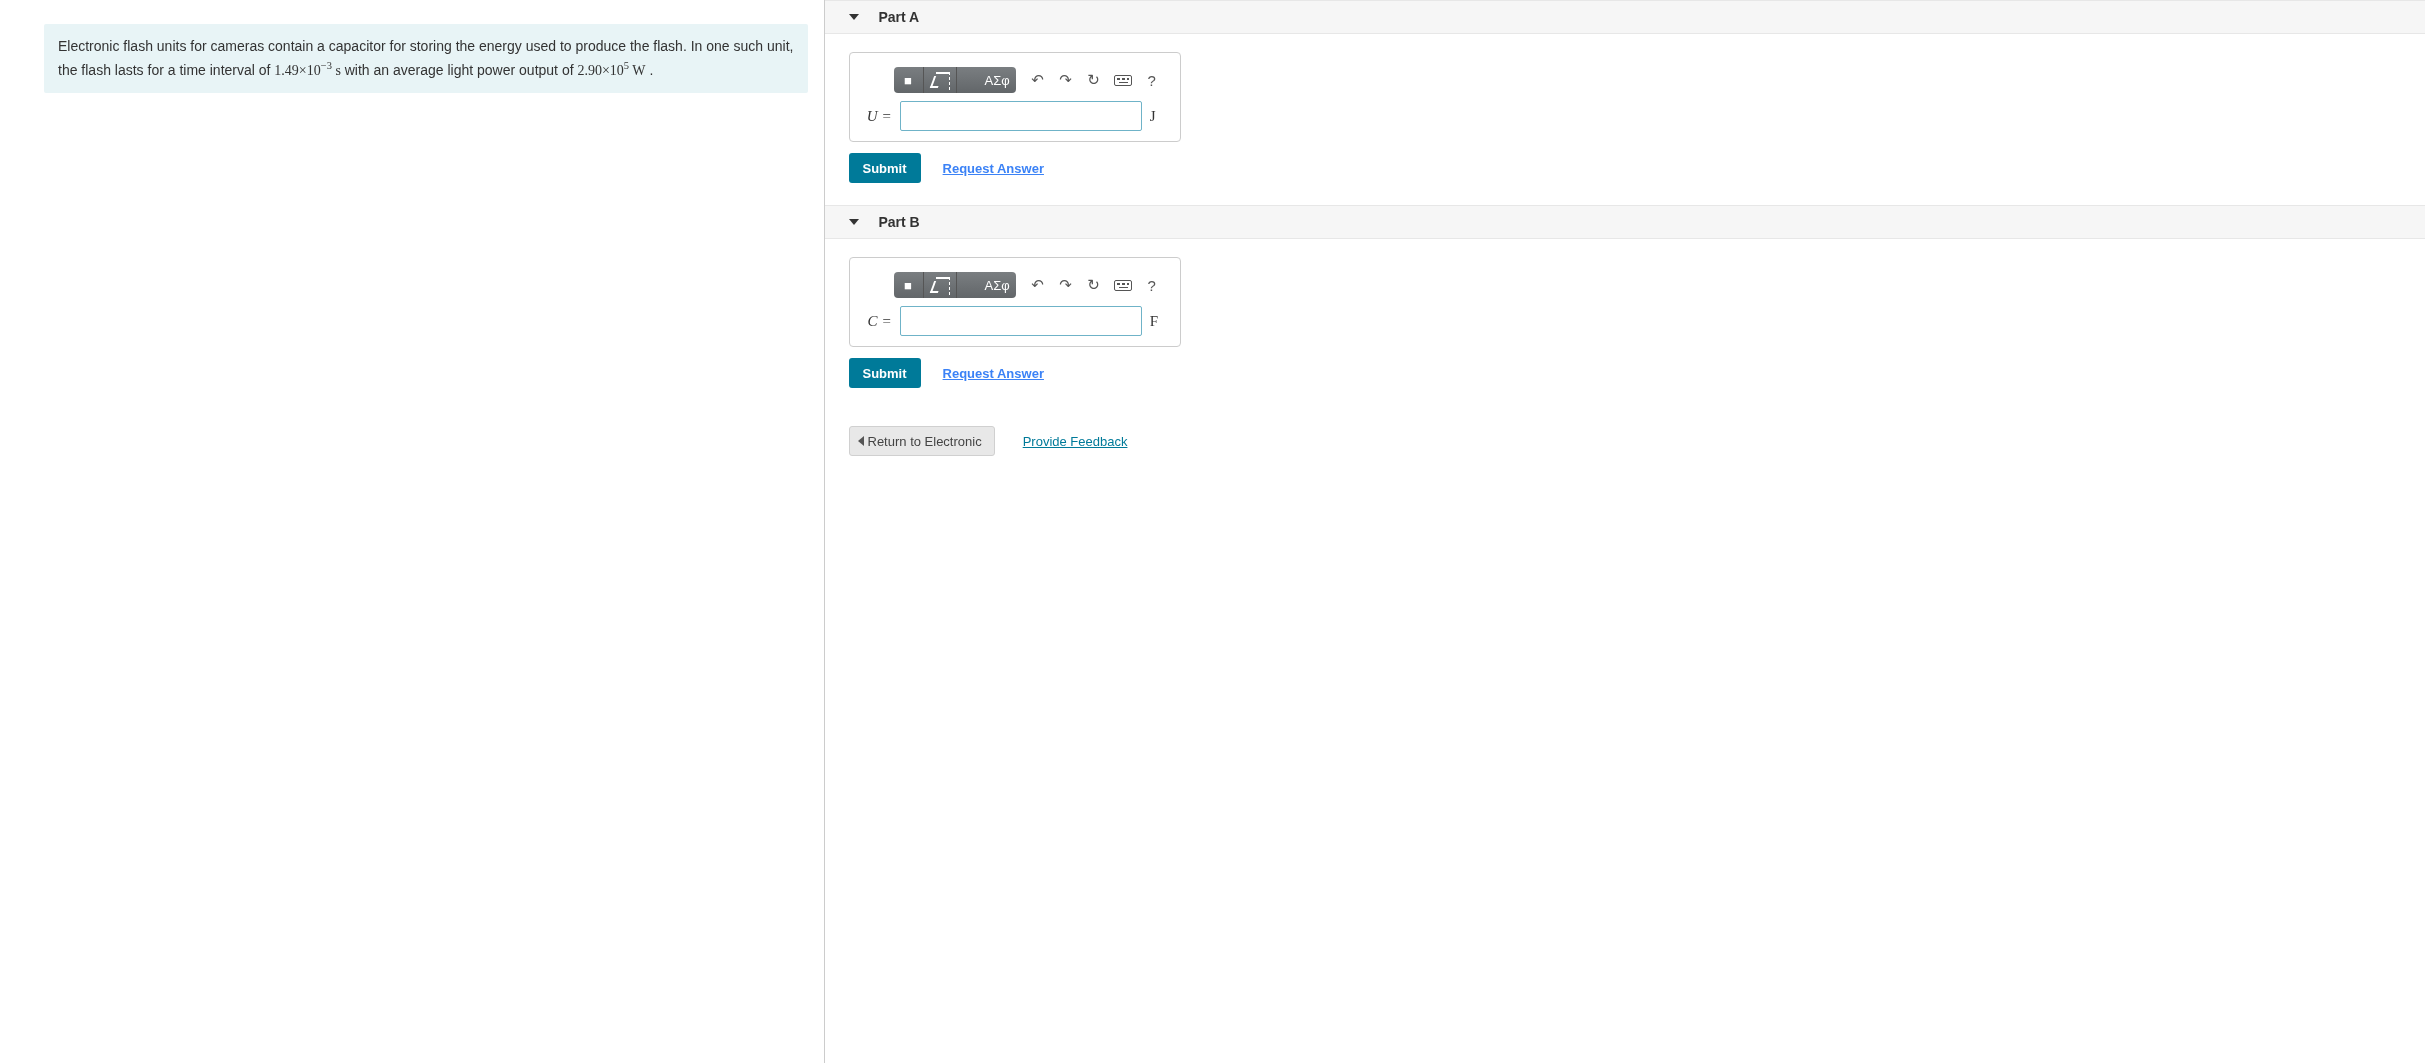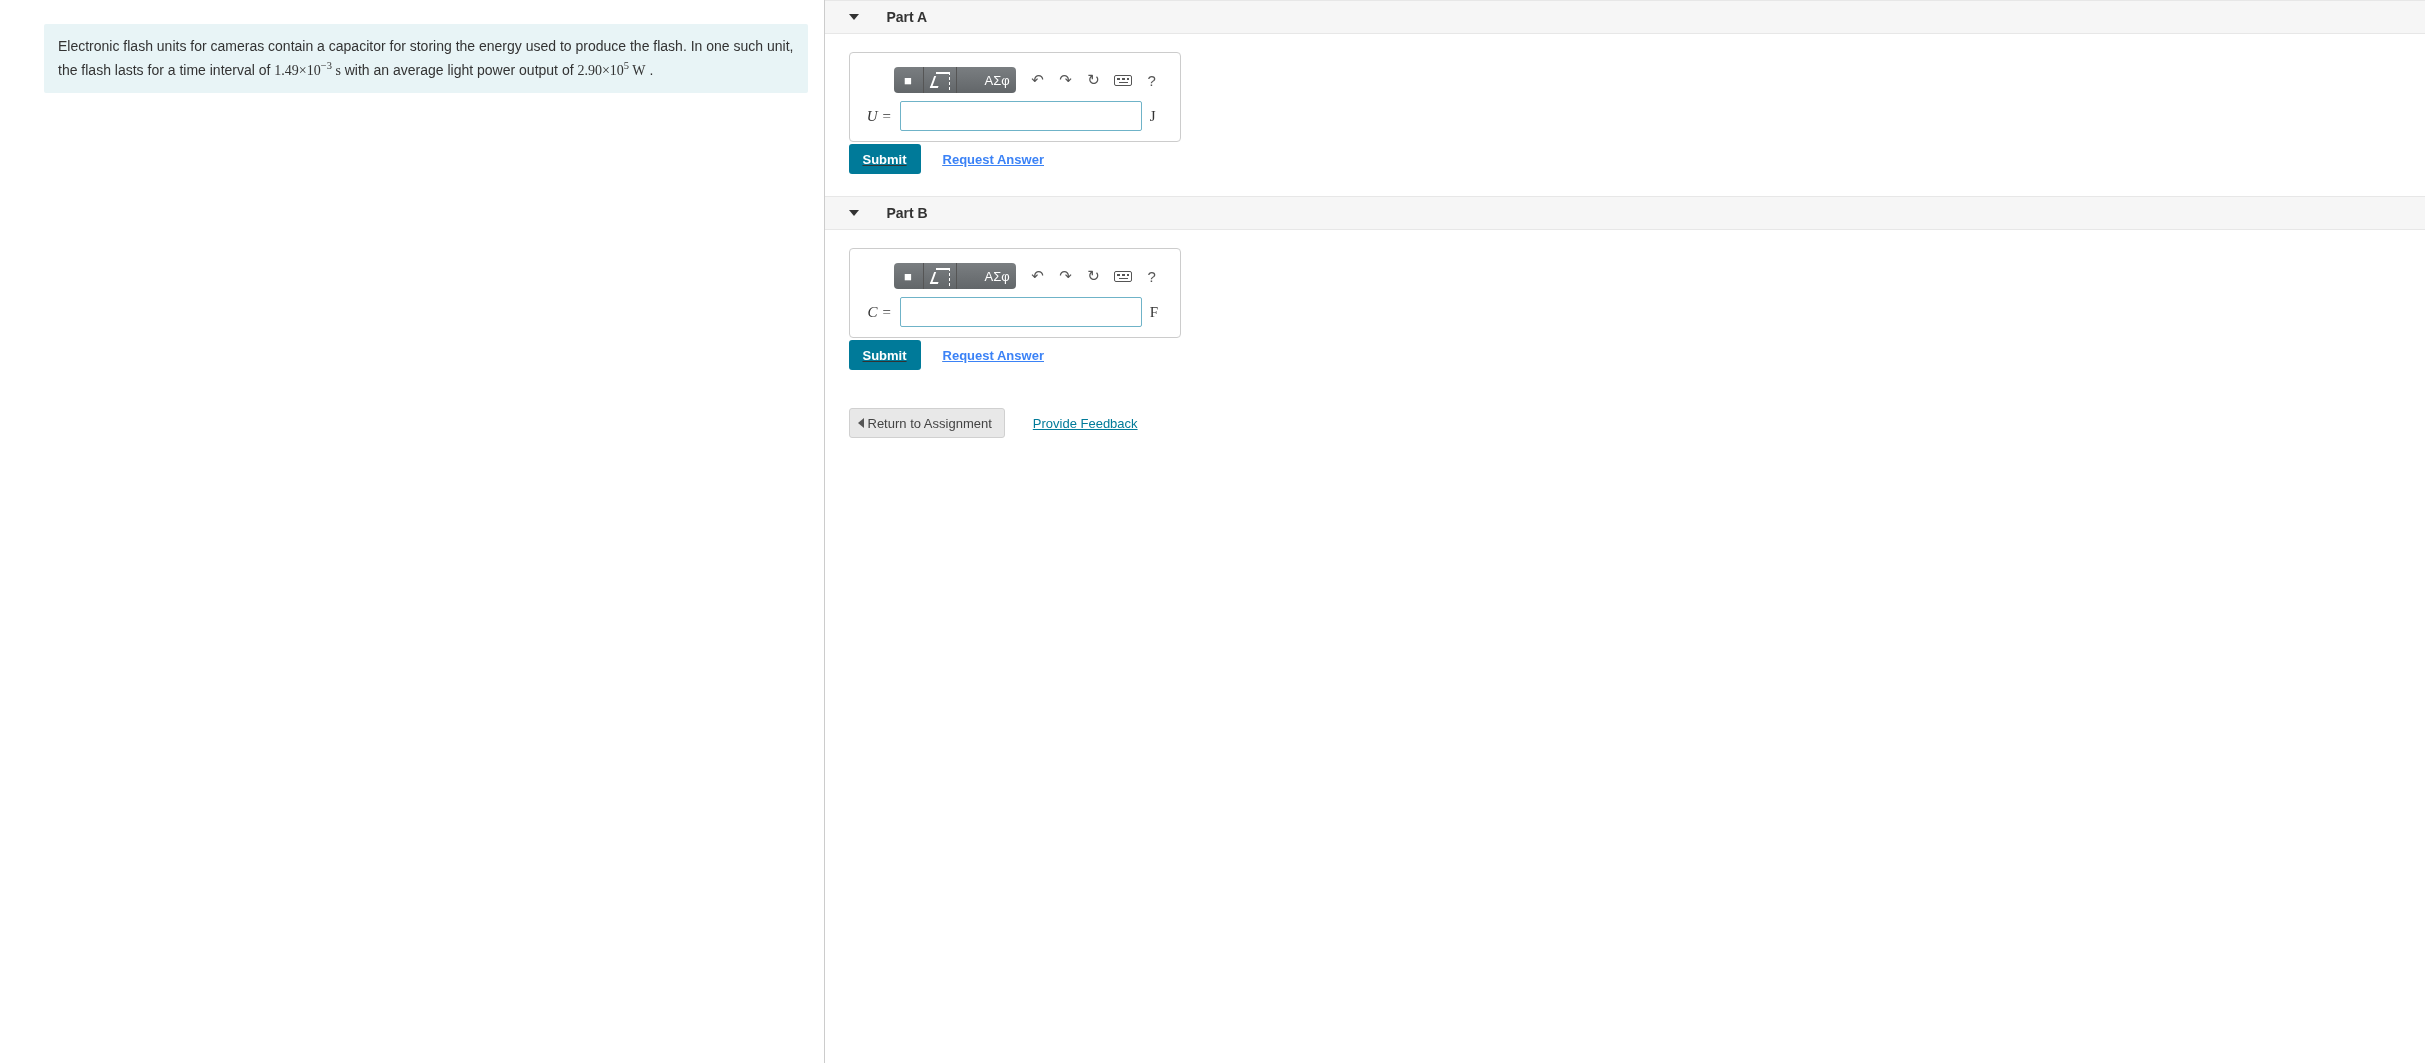--- a/index.html
+++ b/index.html
@@ -40,21 +40,21 @@
   .section {
     margin-bottom: 12px;
   }
   .section-header {
     background: #f6f6f6;
     border-top: 1px solid #e7e7e7;
     border-bottom: 1px solid #e7e7e7;
     padding: 8px 24px;
     display: flex;
     align-items: center;
-    gap: 28px;
+    gap: 20px;
     font-weight: 700;
     font-size: 14px;
   }
   .caret {
     width: 0; height: 0;
     border-left: 5px solid transparent;
     border-right: 5px solid transparent;
     border-top: 6px solid #333;
     display: inline-block;
   }
@@ -178,25 +178,24 @@
     font-size: 14px;
     background: #fff;
   }
   .unit-label {
     font-family: "Times New Roman", serif;
     font-size: 15px;
     min-width: 16px;
   }
 
   .actions {
-    margin-top: 2px;
+    margin-top: 11px;
     display: flex;
     align-items: center;
     gap: 22px;
-    text-decoration: underline;
   }
   .btn-primary {
     background: #007a99;
     color: #fff;
     border: none;
     border-radius: 3px;
     height: 30px;
     padding: 0 14px;
     font-weight: 700;
     font-size: 13px;
@@ -356,19 +355,19 @@
         <div class="actions">
           <button class="btn-primary">Submit</button>
           <a class="link">Request Answer</a>
         </div>
       </div>
     </div>
 
     <div class="footer-actions">
       <button class="btn-secondary">
         <span class="chevron-left"></span>
-        <span>Return to Assignment</span>
+        <span>Return to Electronic</span>
       </button>
       <a class="link-plain">Provide Feedback</a>
     </div>
 
   </div>
 </div>
 
 </body></html>

